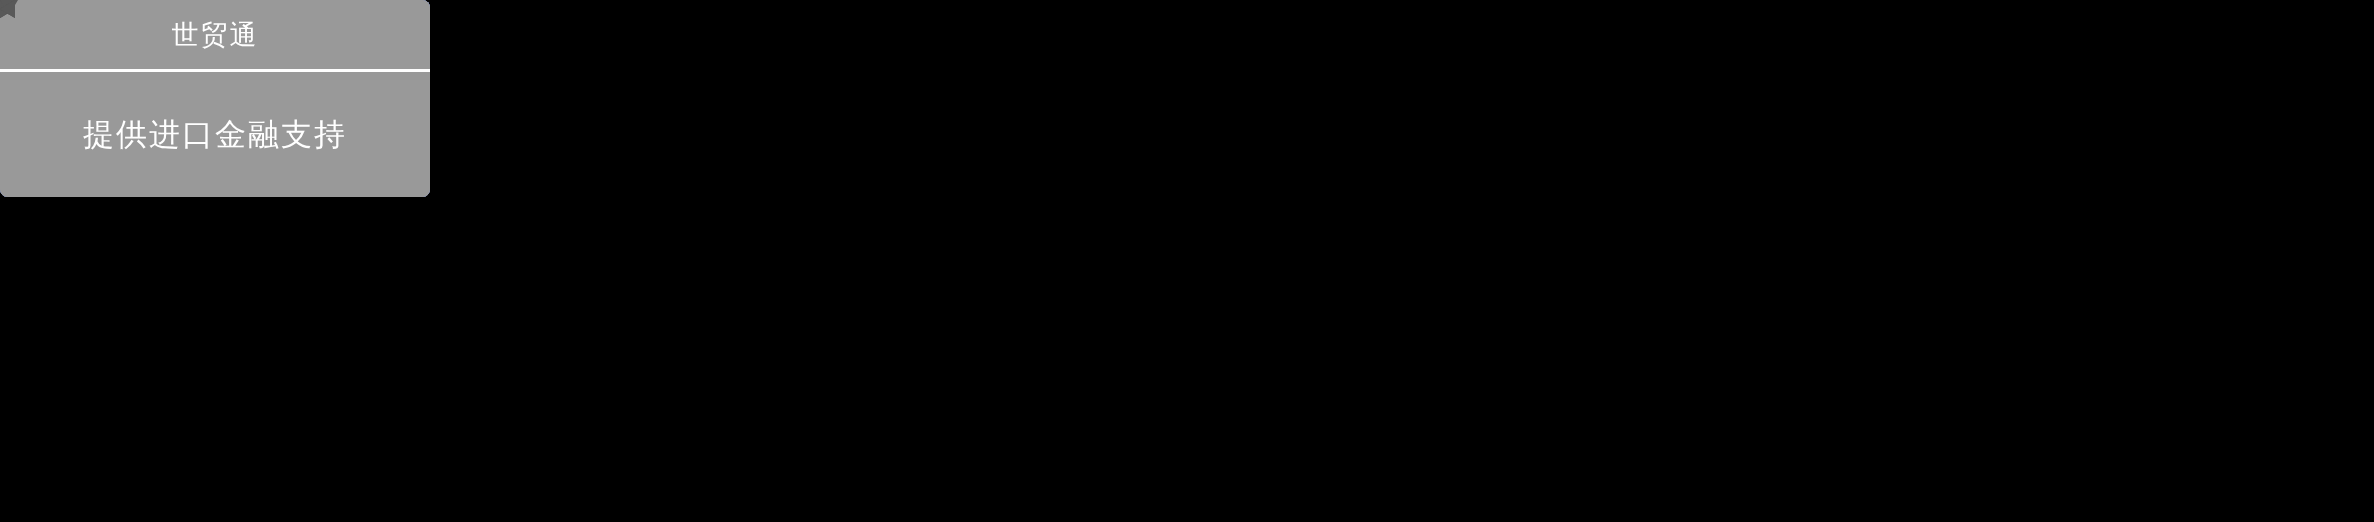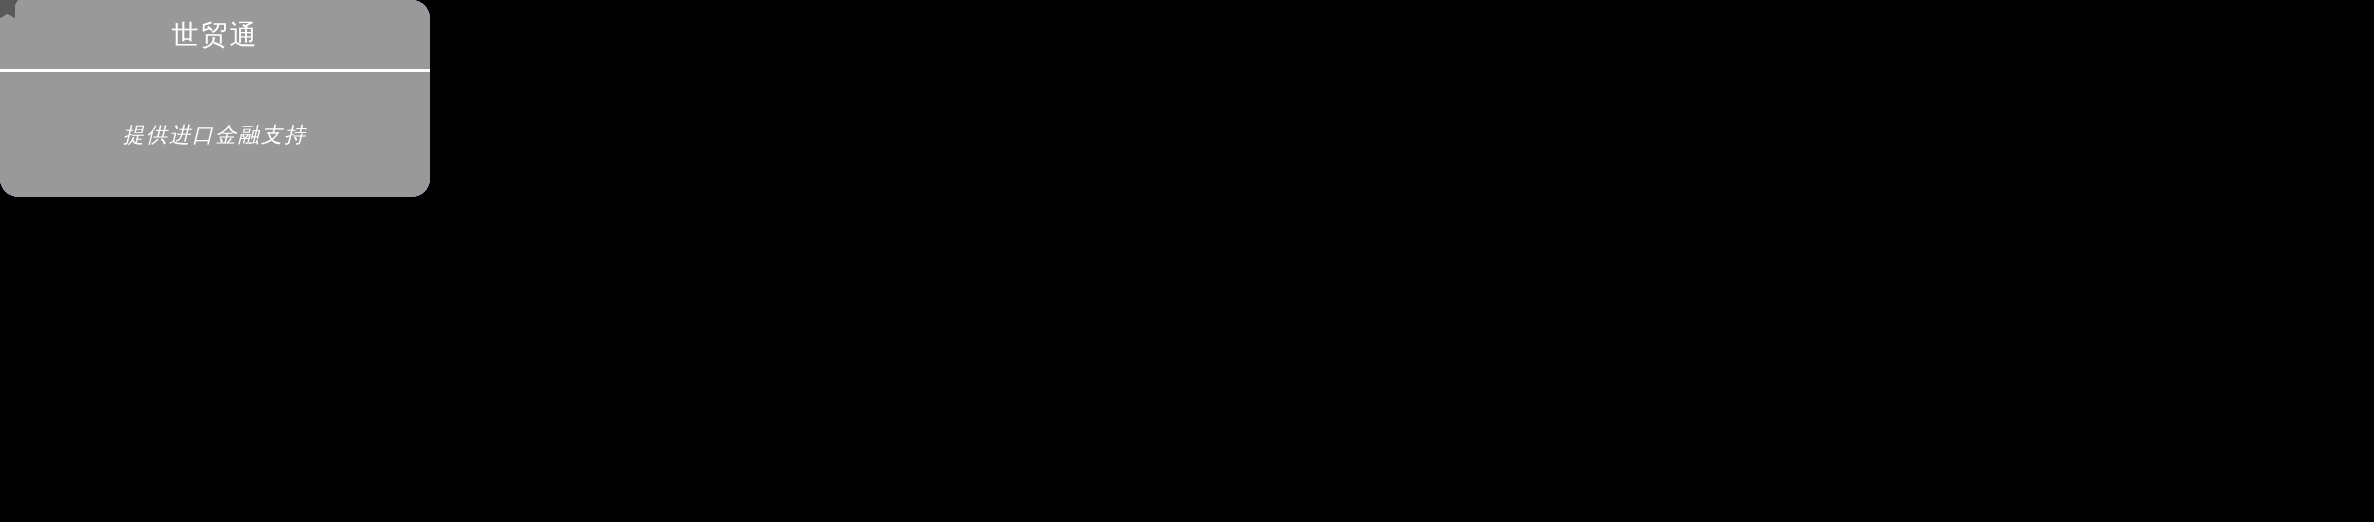--- a/index.html
+++ b/index.html
@@ -18,21 +18,21 @@
     position: absolute;
     left: 0; top: 0;
     width: 2374px;
     height: 522px;
     background: var(--background, #000);
   }
   .node {
     position: absolute;
     width: 430px;
     height: 197px;
-    border-radius: 19px;
+    border-radius: 8px;
     overflow: hidden;
     display: flex;
     flex-direction: column;
     color: var(--text, #fff);
     text-align: center;
   }
   .node.customer { background: var(--customer, #3a66fa); }
   .node.partner  { background: var(--partner, #999999); }
   .node-header {
     height: 72px;
@@ -43,23 +43,22 @@
     font-size: 27px;
     letter-spacing: 2px;
     border-bottom: 3px solid var(--divider, #fff);
     flex: none;
   }
   .node-body {
     flex: 1;
     display: flex;
     align-items: center;
     justify-content: center;
-    font-size: 21px;
+    font-size: 31px;
     letter-spacing: 2px;
-    font-style: italic;
   }
   
   #n1 { left: 0;    top: 3; }
   #n2 { left: 648;  top: 3; }
   #n3 { left: 1296; top: 3; }
   #n4 { left: 1944; top: 3; }
   #n5 { left: 0;    top: 320; }
   #n6 { left: 648;  top: 320; }
   #n7 { left: 1296; top: 320; }
   #n8 { left: 1944; top: 320; }

